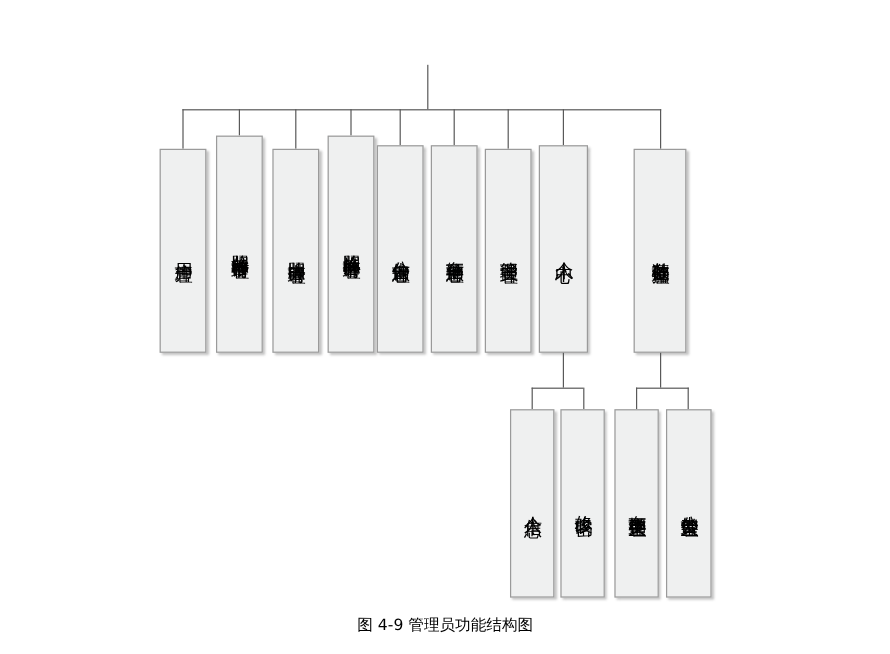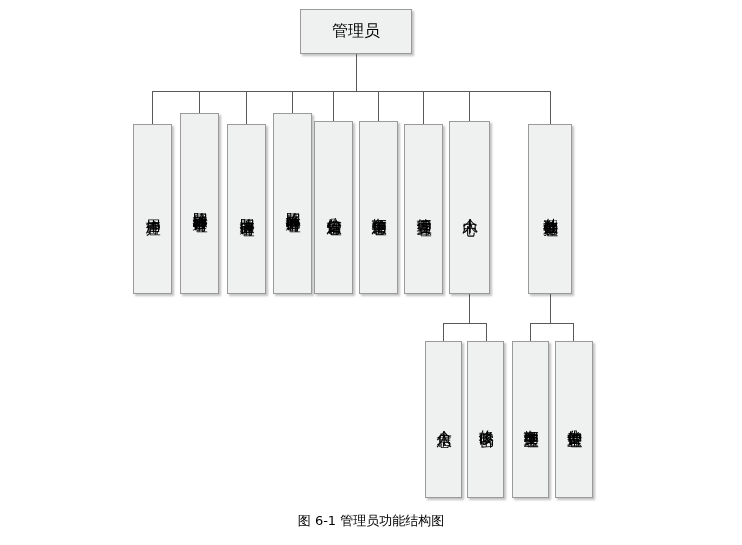--- a/index.html
+++ b/index.html
@@ -57,23 +57,20 @@
     text-align: center;
     font-size: 13px;
     color: #000000;
   }
 </style>
 </head>
 <body>
 
 <div id="canvas">
 
-  <div class="node root" style="left:300px; top:9px; width:112px; height:45px;">
-    <span class="label">管理员</span>
-  </div>
 
   <div class="edge v" style="left:356px; top:54px; width:1px; height:37px;"></div>
 
   <div class="edge h" style="left:152px; top:91px; width:399px; height:1px;"></div>
 
   <div class="edge v" style="left:152px; top:91px; height:33px;"></div>
   <div class="edge v" style="left:199px; top:91px; height:22px;"></div>
   <div class="edge v" style="left:246px; top:91px; height:33px;"></div>
   <div class="edge v" style="left:292px; top:91px; height:22px;"></div>
   <div class="edge v" style="left:333px; top:91px; height:30px;"></div>
@@ -137,15 +134,15 @@
   <div class="edge v" style="left:573px; top:323px; height:18px;"></div>
 
   <div class="node vertical" style="left:512px; top:341px; width:37px; height:157px;">
     <span class="label">车辆类型管理</span>
   </div>
 
   <div class="node vertical" style="left:555px; top:341px; width:38px; height:157px;">
     <span class="label">公告类型管理</span>
   </div>
 
-  <div class="caption">图 6-1 管理员功能结构图</div>
+  <div class="caption">图 4-9 管理员功能结构图</div>
 
 </div>
 
 </body></html>

